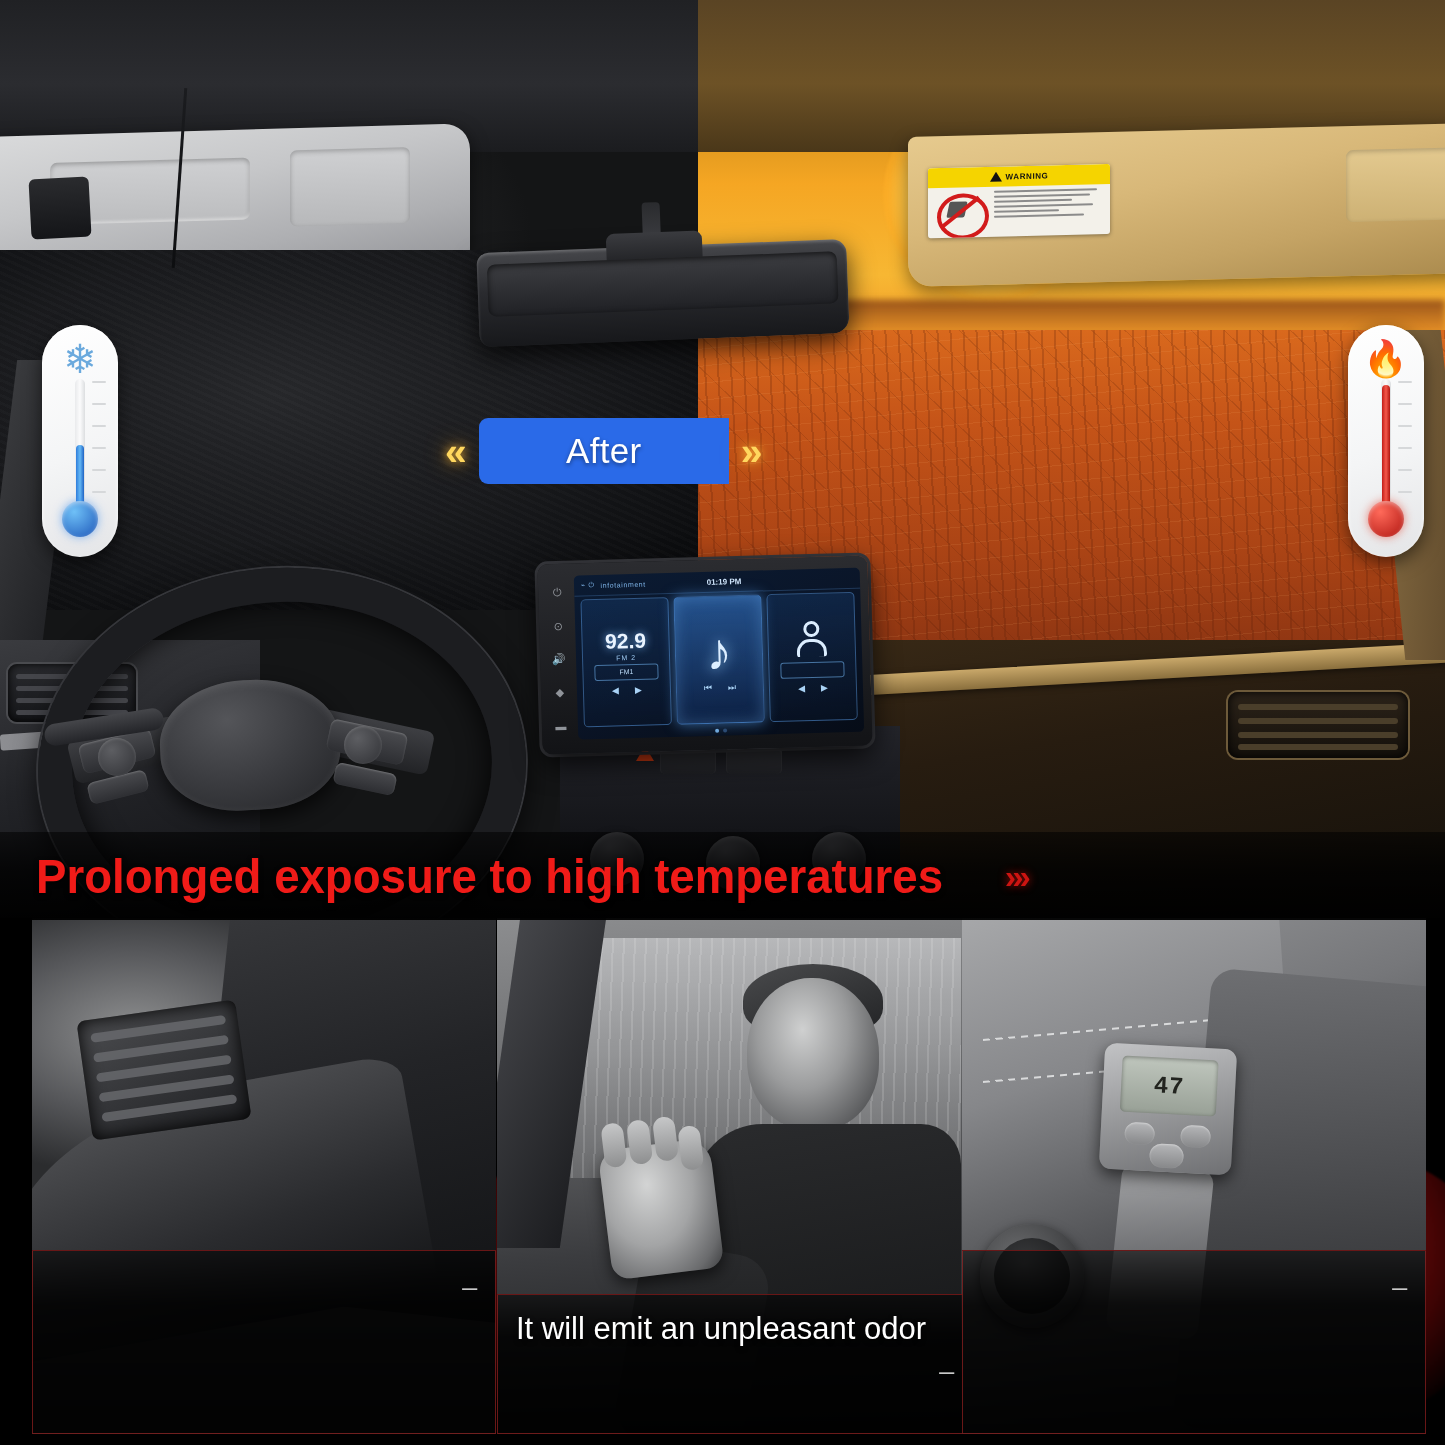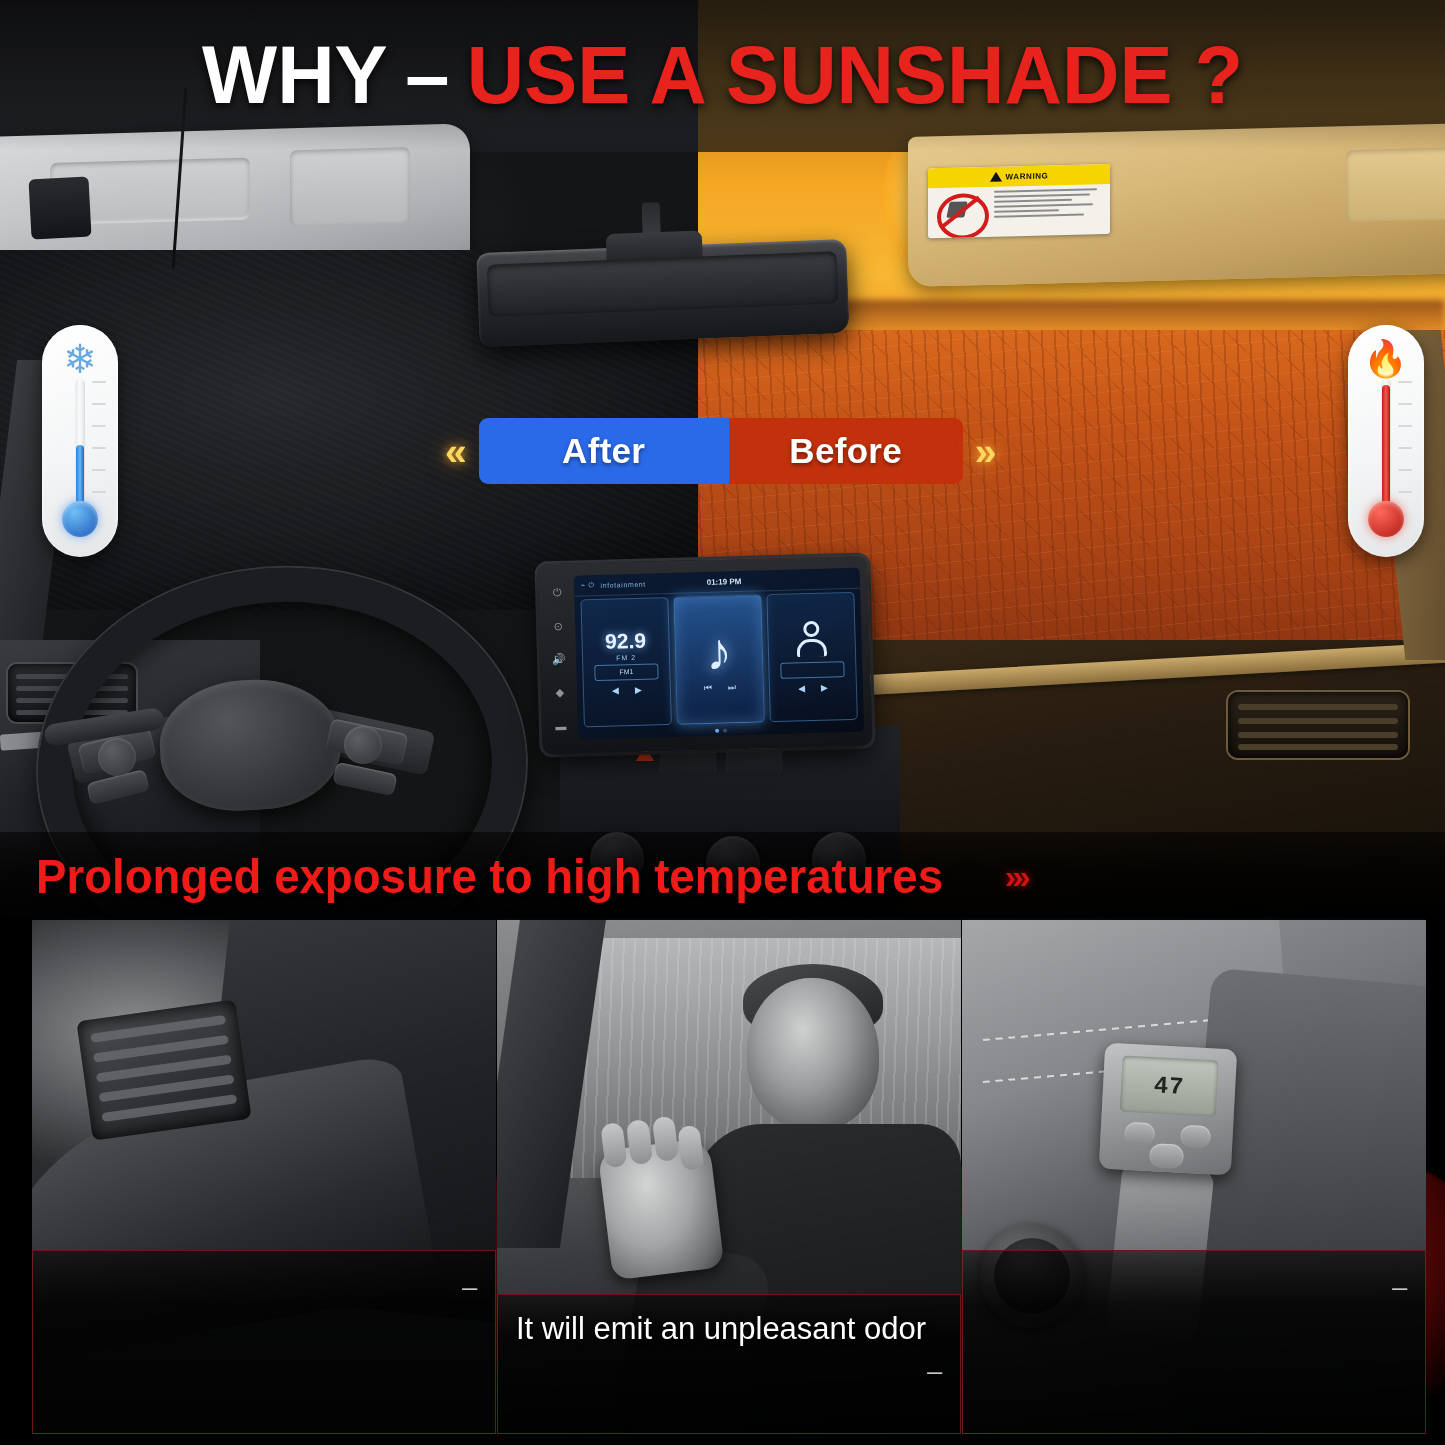--- a/index.html
+++ b/index.html
@@ -205,21 +205,21 @@
     background:linear-gradient(90deg,#c21d18,#f4584b,#b01510);}
   .thermo-hot .th-bulb{top:176px;background:radial-gradient(circle at 34% 30%,#ff6a5a,#b01510);
     box-shadow:0 0 10px rgba(230,60,40,.6), inset 0 2px 4px rgba(255,255,255,.45);}
   .th-icon{position:absolute;left:0;top:8px;width:76px;height:52px;display:flex;align-items:center;justify-content:center;}
   .snow{font-size:40px;color:#6aa9dd;line-height:1;}
   .flame{font-size:36px;line-height:1;}
 
   
   .cmp{position:absolute;left:445px;top:418px;height:66px;display:flex;align-items:center;z-index:10;}
   .badge{height:66px;display:flex;align-items:center;justify-content:center;
-    font-size:35px;font-weight:bold;color:#fff;letter-spacing:.3px;
+    font-size:35px;font-weight:normal;color:#fff;letter-spacing:.3px;
     text-shadow:0 2px 4px rgba(0,0,0,.45);}
   .badge-after{width:250px;background:#2a6ae8;border-radius:9px 0 0 9px;}
   .badge-before{width:234px;background:#c2310c;border-radius:0 9px 9px 0;}
   .chev{font-size:39px;font-weight:bold;color:#ffd75e;line-height:1;
     text-shadow:0 0 10px rgba(255,190,60,.85), 0 0 22px rgba(255,160,30,.6);}
   .chev.l{margin-right:12px;}
   .chev.r{margin-left:12px;}
 
   
   .title{position:absolute;left:0;top:0;width:1445px;height:150px;z-index:12;
@@ -245,21 +245,21 @@
   .bloodbg{position:absolute;left:0;top:0;width:1445px;height:527px;overflow:hidden;}
   .splat{position:absolute;border-radius:48% 52% 44% 56%/55% 45% 58% 42%;
     background:radial-gradient(ellipse at 40% 35%, rgba(150,12,12,.85) 0%, rgba(96,6,6,.62) 48%, rgba(40,2,2,.12) 78%, rgba(0,0,0,0) 100%);
     filter:blur(1px);}
   .sp-a{left:352px;top:248px;width:200px;height:240px;}
   .sp-b{left:818px;top:238px;width:206px;height:248px;}
   .sp-c{left:1286px;top:244px;width:200px;height:244px;}
 
   .panel{position:absolute;top:0;width:464px;height:516px;overflow:hidden;background:#0a0a0a;}
   .p1{left:32px;}
-  .p2{left:497px;}
+  .p2{left:497px;padding-left:12px;}
   .p3{left:962px;}
 
   
   .ph{position:absolute;inset:0;}
   
   .ph1{background:
       radial-gradient(ellipse 300px 180px at 22% 22%, #8e8f90 0%, #56575a 45%, #2b2c2e 80%),
       linear-gradient(150deg,#6e7072 0%,#4a4b4e 32%,#2c2d30 62%,#121214 100%);}
   .ph1 .v{position:absolute;left:52px;top:92px;width:160px;height:120px;border-radius:8px;
     background:linear-gradient(160deg,#4b4c4f,#212225);box-shadow:inset 0 0 18px #000;transform:rotate(-8deg);}
@@ -512,29 +512,23 @@
           <i style="top:88px"></i>
           <i style="top:110px"></i>
       </div>
       <div class="th-fill"></div>
       <div class="th-bulb"></div>
     </div>
 
     <div class="cmp">
       <span class="chev l">«</span>
       <span class="badge badge-after">After</span>
-      <span class="badge badge-before">Before</span>
       <span class="chev r">»</span>
     </div>
 
-    <div class="title">
-      <div class="title-text">
-        <span class="t-white">WHY</span><span class="t-dash" style="padding:0 18px;">–</span><span class="t-red">USE A SUNSHADE ?</span>
-      </div>
-    </div>
   </div>
 
   <div class="strip">
     <span class="strip-text">Prolonged exposure to high temperatures</span>
     <span class="strip-chev">›››</span>
   </div>
 
   <div class="panels">
     <div class="bloodbg">
       <span class="splat sp-a"></span>

